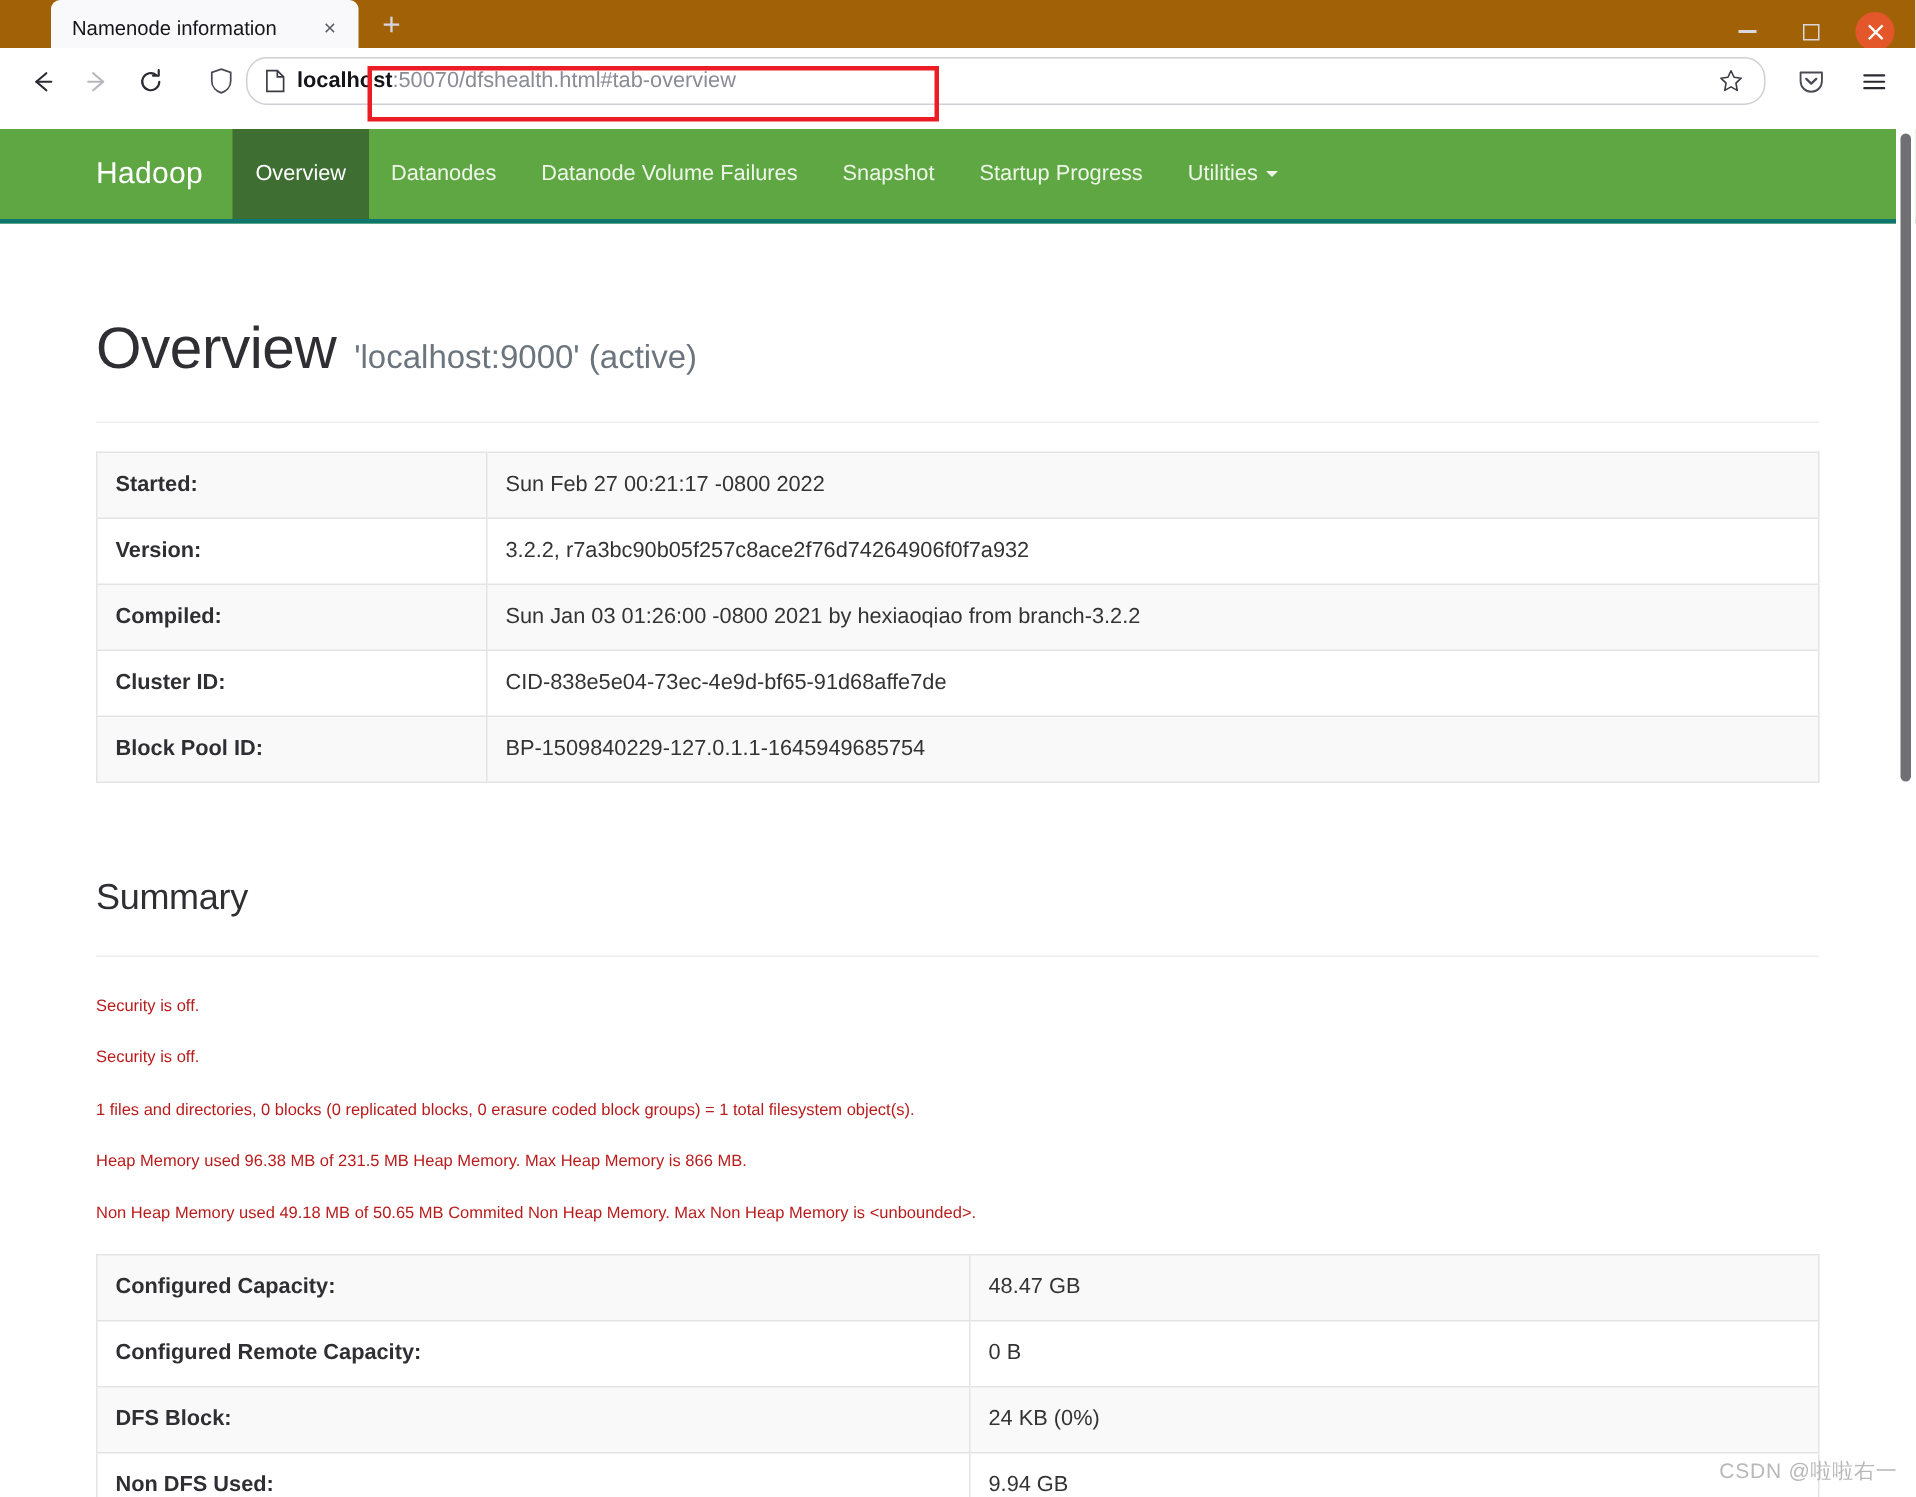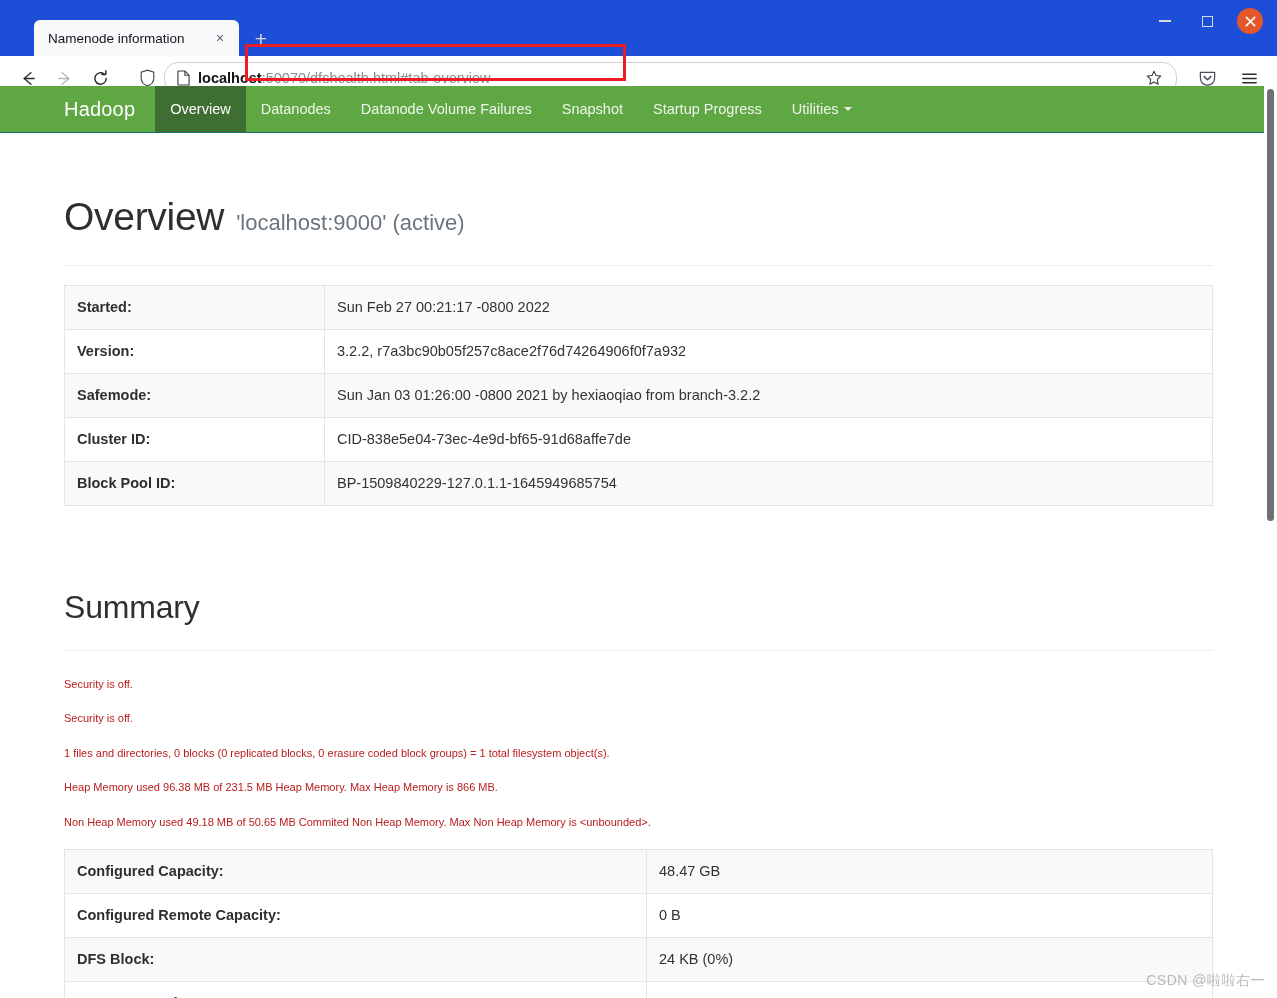--- a/index.html
+++ b/index.html
@@ -7,22 +7,22 @@
     width: 1277px; height: 998px;
     overflow: hidden;
     font-family: "Liberation Sans", sans-serif;
     background: #ffffff;
   }
 
   
   .browser { width: 1277px; height: 998px; position: relative; }
 
   .tabstrip {
-    height: 56px; background: #1d4ed8;
-    display: flex; align-items: flex-end;
+    height: 32px; background: #a16207;
+    display: flex; align-items: flex-start;
     padding-left: 34px; position: relative;
   }
   .tab {
     height: 36px; min-width: 205px; max-width: 205px;
     background: #f9f9fb; border-radius: 6px 6px 0 0;
     display: flex; align-items: center;
     padding: 0 8px 0 14px; position: relative; top: 0;
   }
   .tab-title {
     flex: 1; font-size: 13.5px; color: #15141a;
@@ -103,23 +103,23 @@
   }
 
   
   .viewport {
     position: absolute; left: 0; top: 86px;
     width: 1277px; height: 912px; background: #ffffff;
     overflow: hidden;
   }
 
   .hadoop-nav {
-    height: 47px; background: #5fa743;
+    height: 63px; background: #5fa743;
     display: flex; align-items: stretch;
-    border-bottom: 1px solid #0f766e;
+    border-bottom: 3px solid #0f766e;
   }
   .brand {
     display: flex; align-items: center;
     padding: 0 20px 0 64px; font-size: 20px;
     color: #ffffff; letter-spacing: .2px;
   }
   .navtab {
     display: flex; align-items: center; padding: 0 15px;
     font-size: 14.5px; color: #eef6ea; white-space: nowrap;
   }
@@ -150,22 +150,22 @@
     padding: 11px 12px; border-bottom: 1px solid #e4e4e4;
     vertical-align: middle; line-height: 1.45;
   }
   table.tbl tr:last-child td { border-bottom: none; }
   table.tbl tr:nth-child(odd) { background: #f9f9f9; }
   table.tbl td.k { font-weight: 700; color: #2f2f33; border-right: 1px solid #e4e4e4; }
   table.tbl.overview td.k { width: 260px; }
   table.tbl.summary td.k { width: 582px; }
 
   h2.section {
-    font-size: 32px; font-weight: 400; color: #2f2f33;
-    margin-top: 83px; letter-spacing: -.2px;
+    font-size: 24px; font-weight: 400; color: #2f2f33;
+    margin-top: 63px; letter-spacing: -.2px;
   }
   .sechr { border-top: 1px solid #eeeeee; margin-top: 24px; }
   .para { font-size: 11px; color: #b91c1c; margin-top: 19px; line-height: 1.4; }
   .para:first-of-type { margin-top: 26px; }
 
   .watermark {
     position: absolute; right: 12px; bottom: 8px;
     font-size: 14px; color: #b9b9b9; letter-spacing: .5px;
     white-space: nowrap; z-index: 9;
   }
@@ -302,21 +302,21 @@
         <tbody>
           <tr>
             <td class="k">Started:</td>
             <td>Sun Feb 27 00:21:17 -0800 2022</td>
           </tr>
           <tr>
             <td class="k">Version:</td>
             <td>3.2.2, r7a3bc90b05f257c8ace2f76d74264906f0f7a932</td>
           </tr>
           <tr>
-            <td class="k">Safemode:</td>
+            <td class="k">Compiled:</td>
             <td>Sun Jan 03 01:26:00 -0800 2021 by hexiaoqiao from branch-3.2.2</td>
           </tr>
           <tr>
             <td class="k">Cluster ID:</td>
             <td>CID-838e5e04-73ec-4e9d-bf65-91d68affe7de</td>
           </tr>
           <tr>
             <td class="k">Block Pool ID:</td>
             <td>BP-1509840229-127.0.1.1-1645949685754</td>
           </tr>

